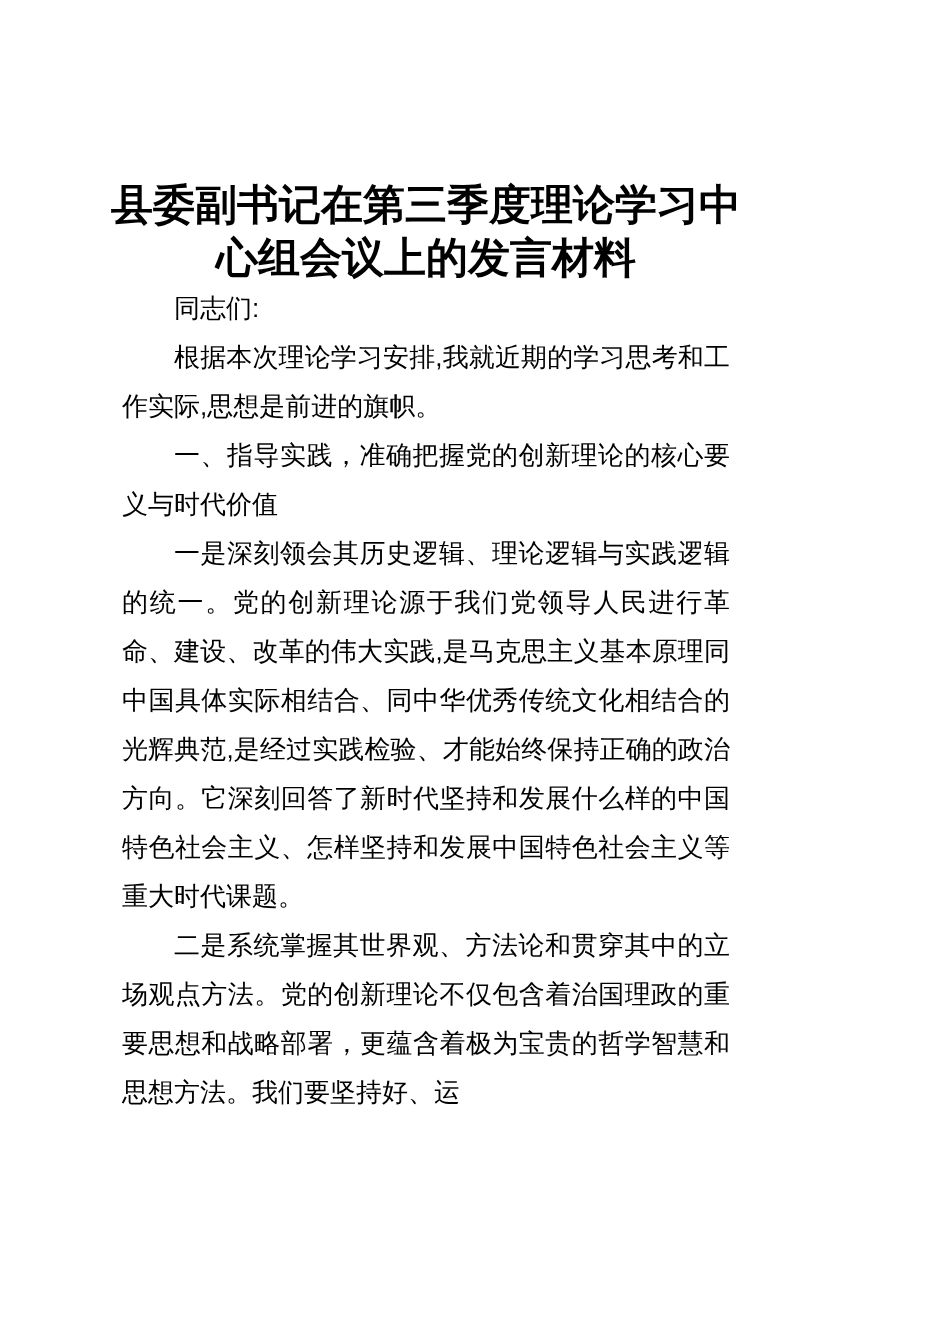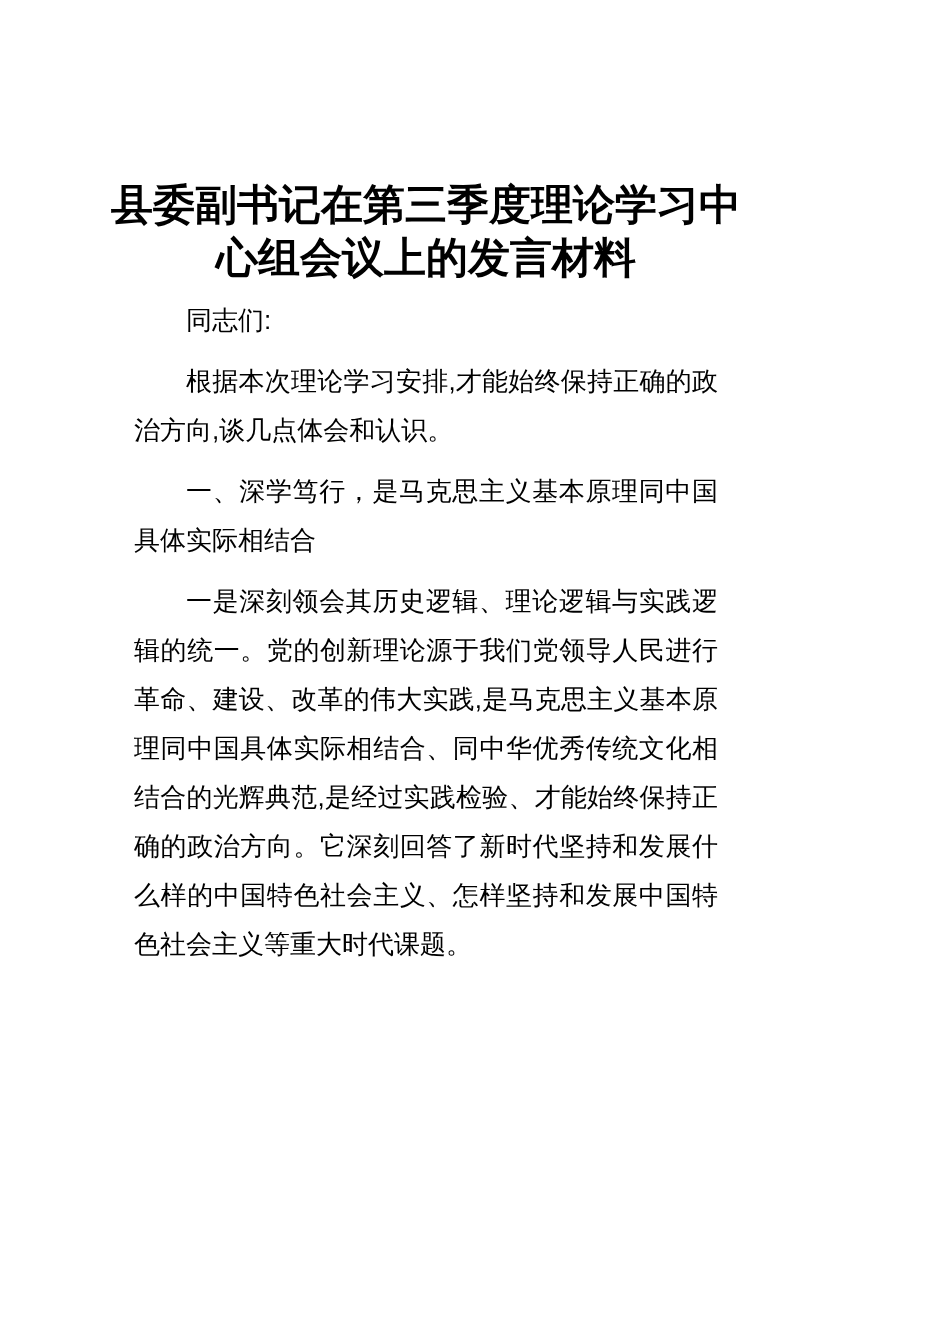--- a/index.html
+++ b/index.html
@@ -17,32 +17,33 @@
   .doc-title {
     font-size: 42px;
     line-height: 53px;
     font-weight: bold;
     text-align: center;
     margin: 0 -12px;
     word-break: break-all;
   }
   .doc-body { margin: 0; }
   .doc-body p {
-    margin: 12px;
+    margin: 0;
     font-size: 26px;
     line-height: 49px;
     text-align: justify;
     text-indent: 2em;
     word-break: break-all;
   }
 </style>
 </head>
 <body>
 
 <div class="page">
   <h1 class="doc-title">县委副书记在第三季度理论学习中心组会议上的发言材料</h1>
   <div class="doc-body">
       <p>同志们:</p>
-      <p>根据本次理论学习安排,才能始终保持正确的政治方向,谈几点体会和认识。</p>
-      <p>一、深学笃行，是马克思主义基本原理同中国具体实际相结合</p>
+      <p>根据本次理论学习安排,我就近期的学习思考和工作实际,思想是前进的旗帜。</p>
+      <p>一、指导实践，准确把握党的创新理论的核心要义与时代价值</p>
       <p>一是深刻领会其历史逻辑、理论逻辑与实践逻辑的统一。党的创新理论源于我们党领导人民进行革命、建设、改革的伟大实践,是马克思主义基本原理同中国具体实际相结合、同中华优秀传统文化相结合的光辉典范,是经过实践检验、才能始终保持正确的政治方向。它深刻回答了新时代坚持和发展什么样的中国特色社会主义、怎样坚持和发展中国特色社会主义等重大时代课题。</p>
+      <p>二是系统掌握其世界观、方法论和贯穿其中的立场观点方法。党的创新理论不仅包含着治国理政的重要思想和战略部署，更蕴含着极为宝贵的哲学智慧和思想方法。我们要坚持好、运</p>
     </div>
 </div>
 
 </body></html>

